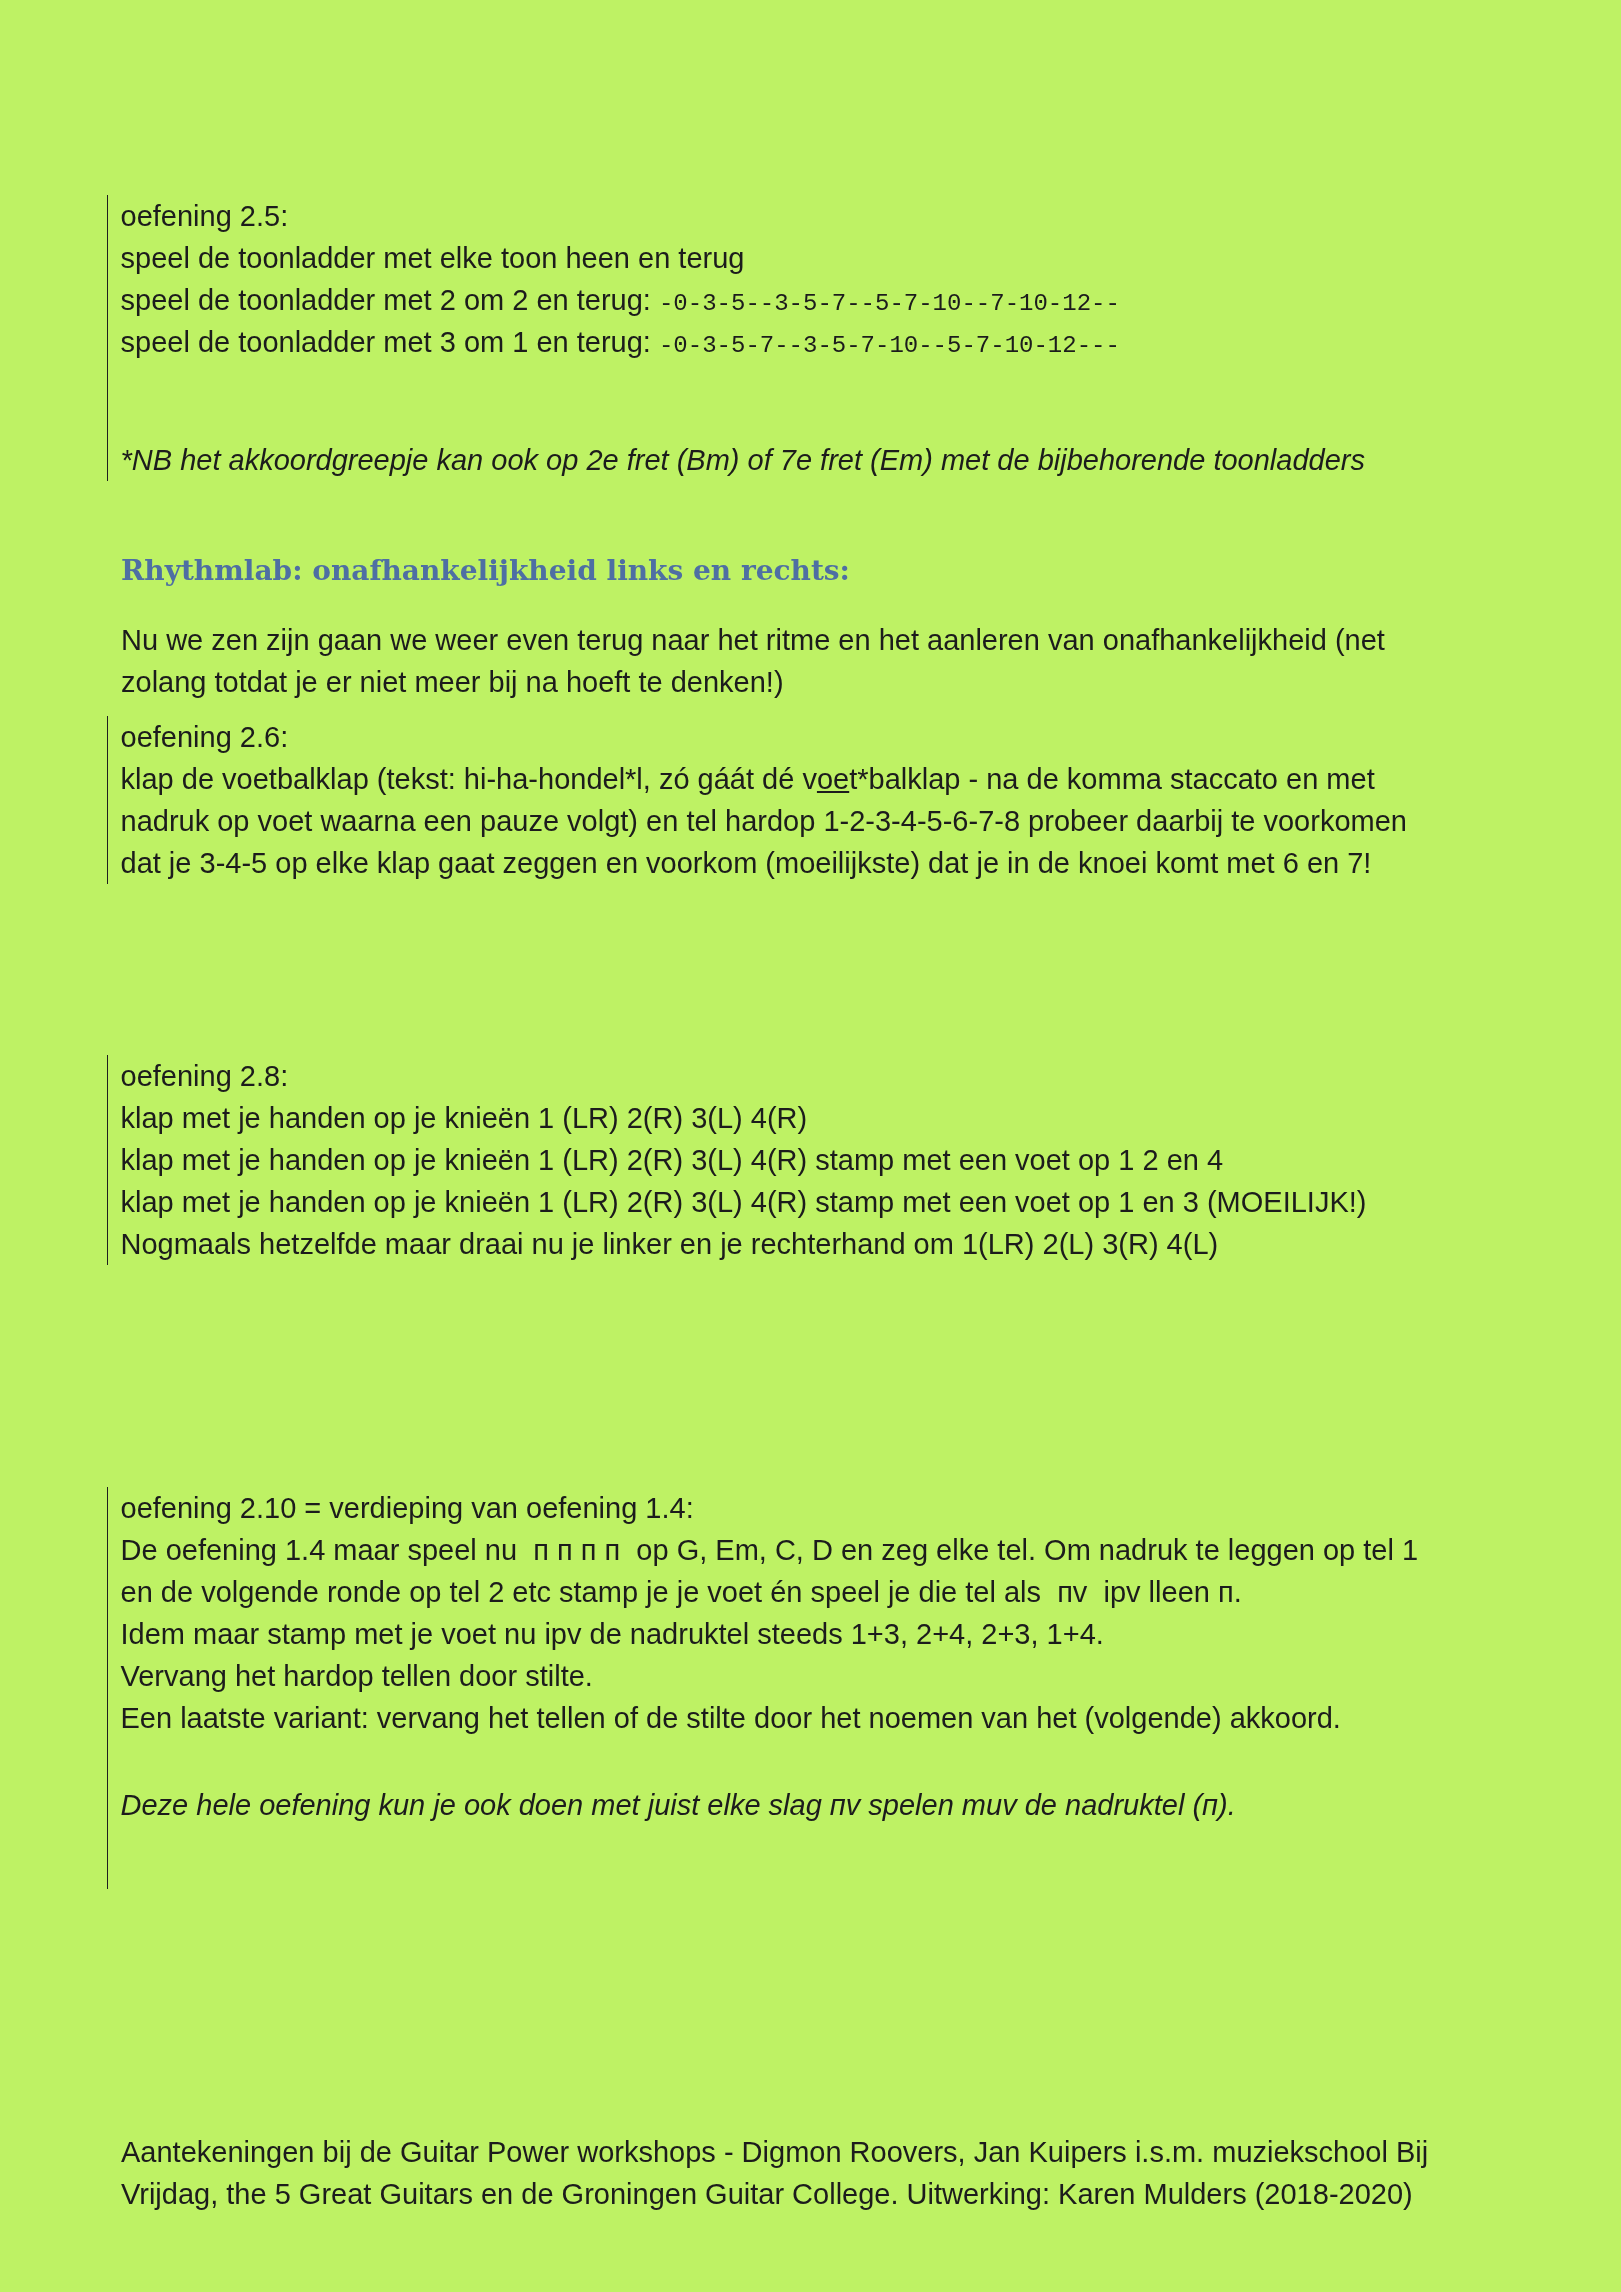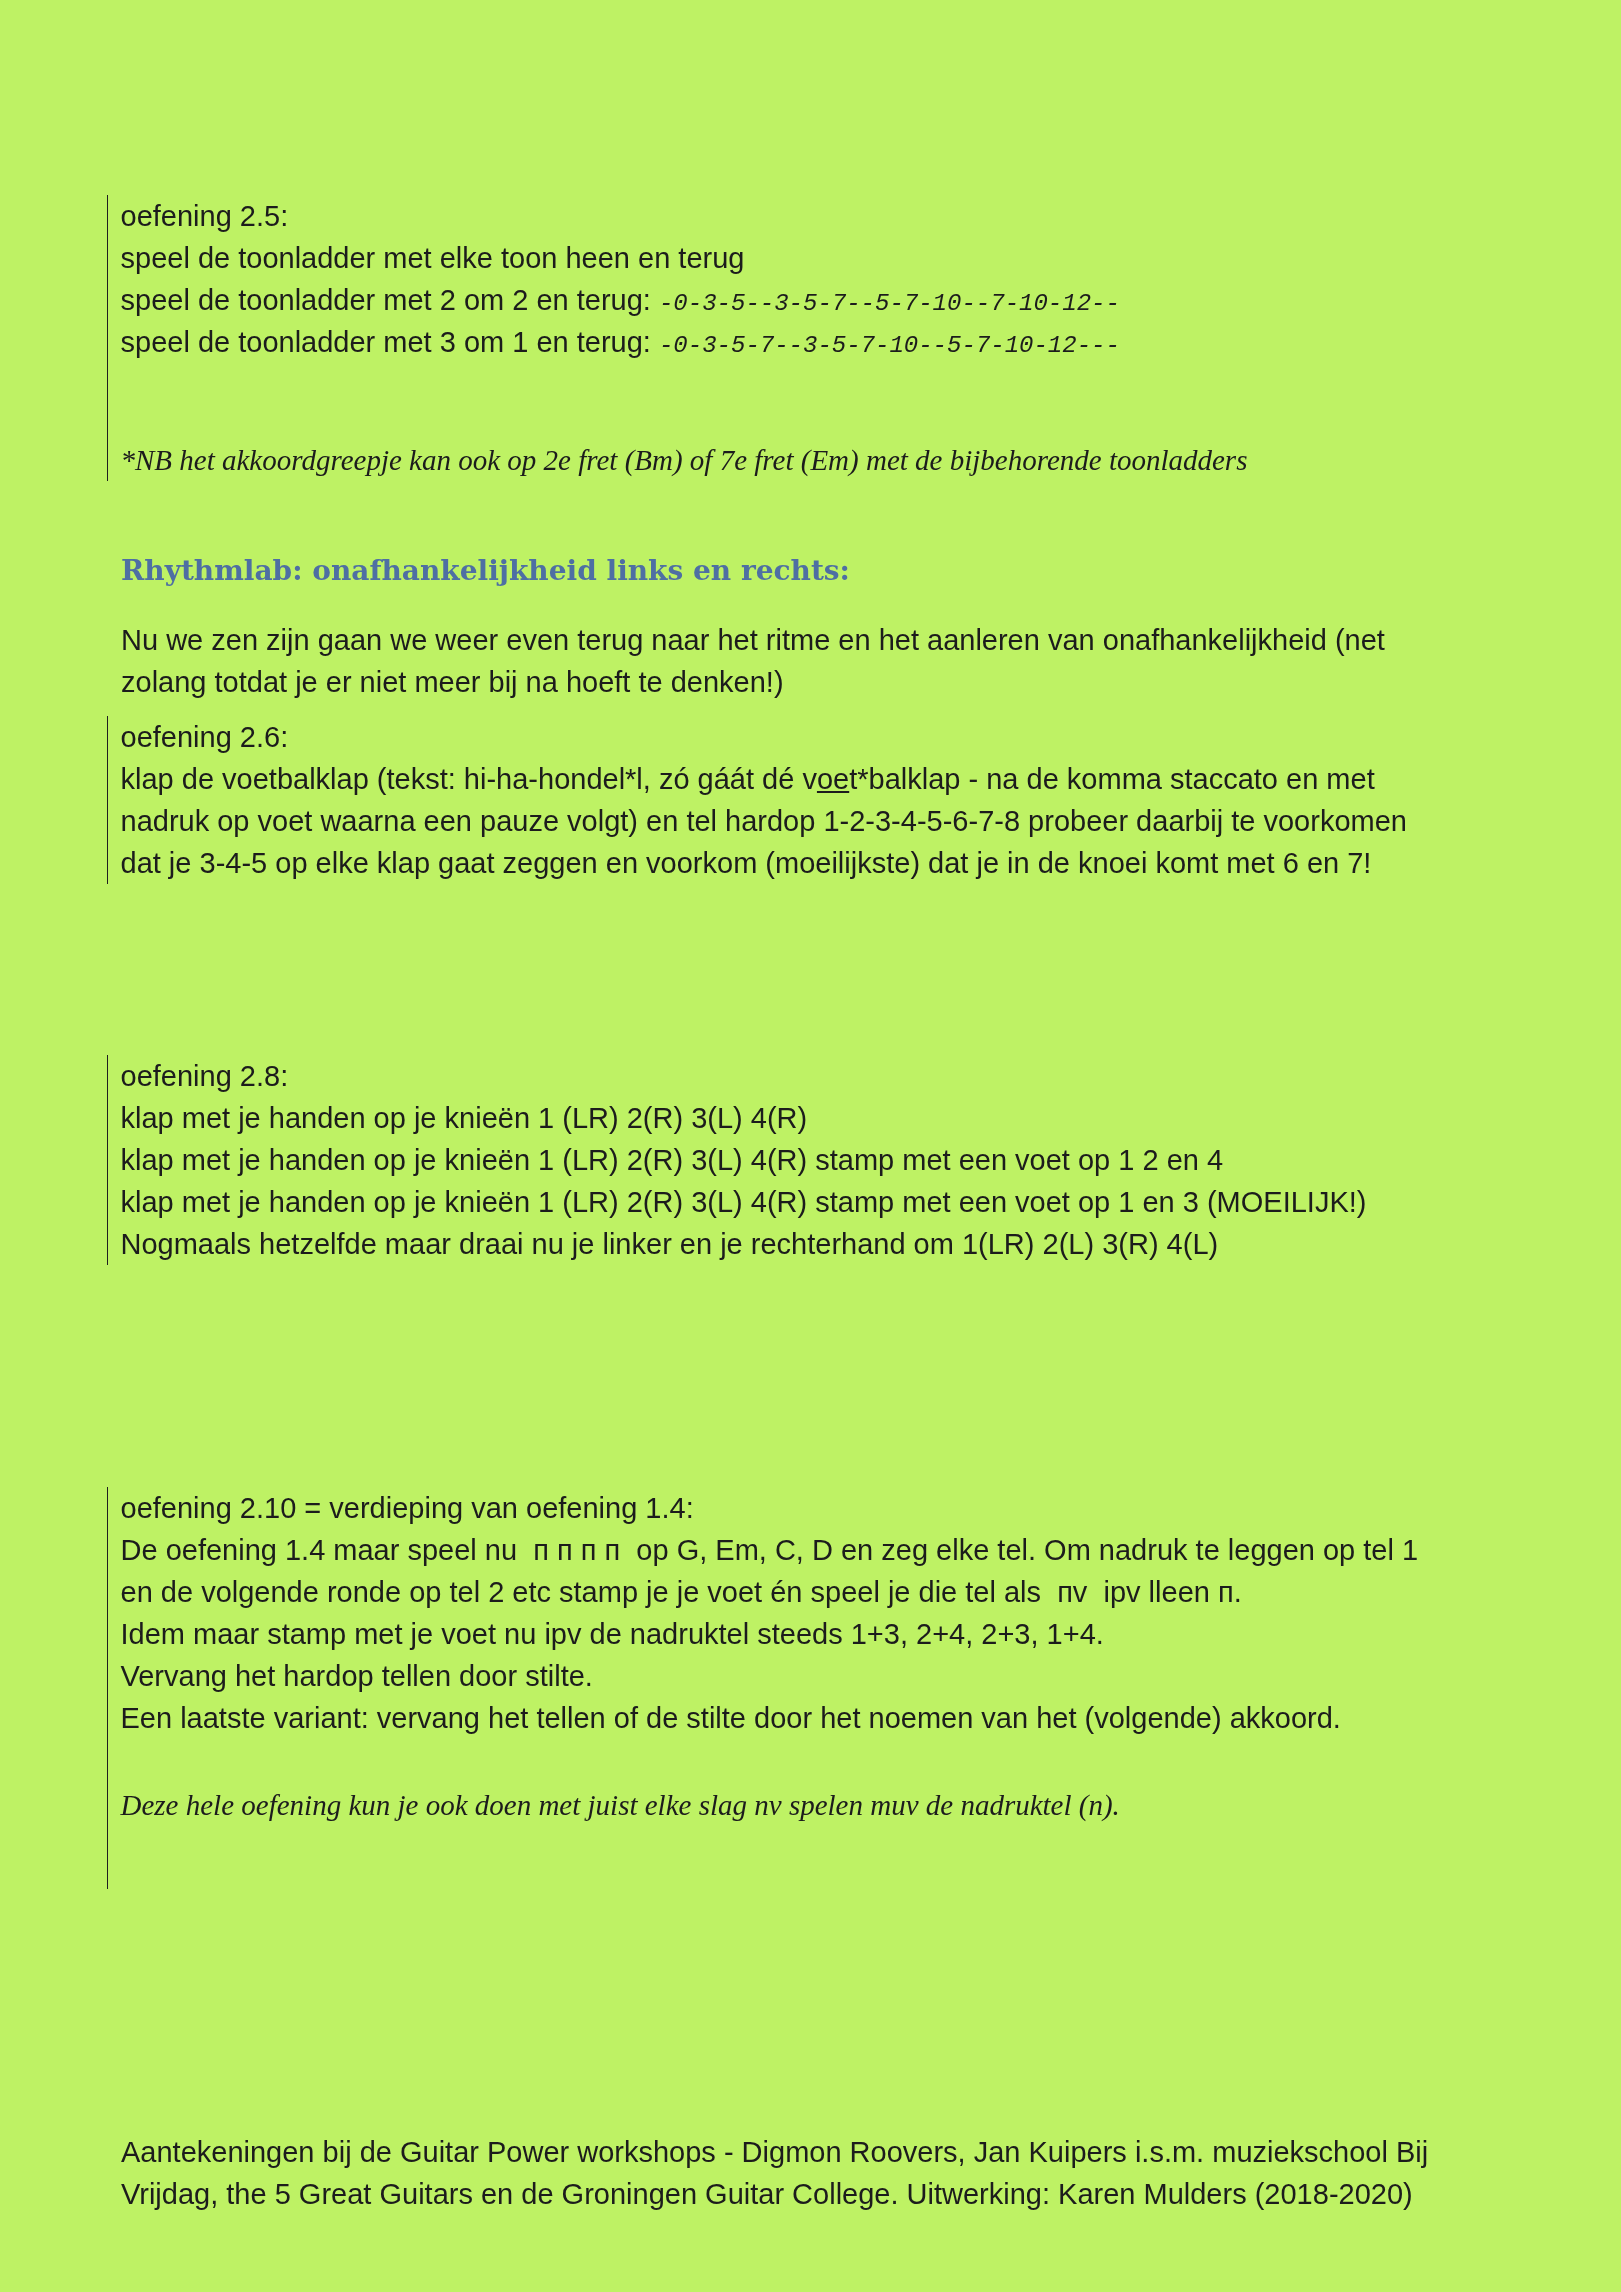--- a/index.html
+++ b/index.html
@@ -25,25 +25,24 @@
     left: 121px;
   }
   .line {
     height: 42px;
     line-height: 42px;
     white-space: pre;
   }
   .spacer-85 { height: 76px; }
   .spacer-50 { height: 45px; }
   .spacer-70 { height: 63px; }
-  .italic { font-style: italic; font-family: Liberation Serif, serif; }
+  .italic { font-style: italic; }
   .mono {
     font-family: "Liberation Mono", monospace;
     font-size: 24px;
-    font-style: italic;
   }
   .ul { text-decoration: underline; }
   .heading {
     position: absolute;
     left: 121px;
     font-family: "DejaVu Serif", serif;
     font-weight: bold;
     font-size: 28px;
     color: #4e6fa3;
     line-height: 45px;

